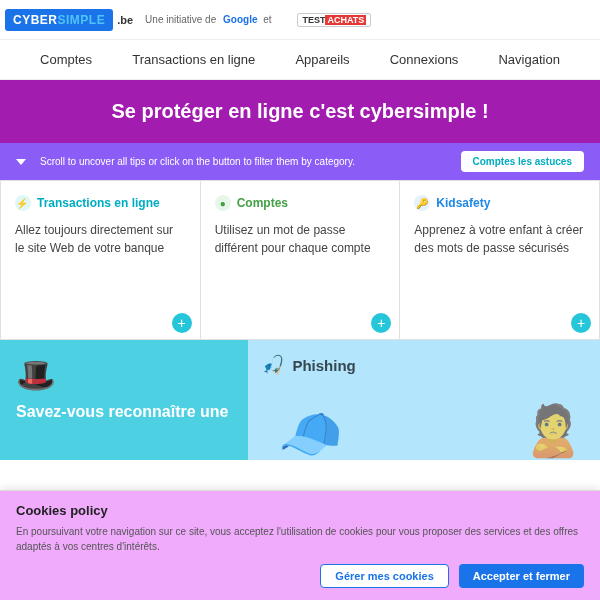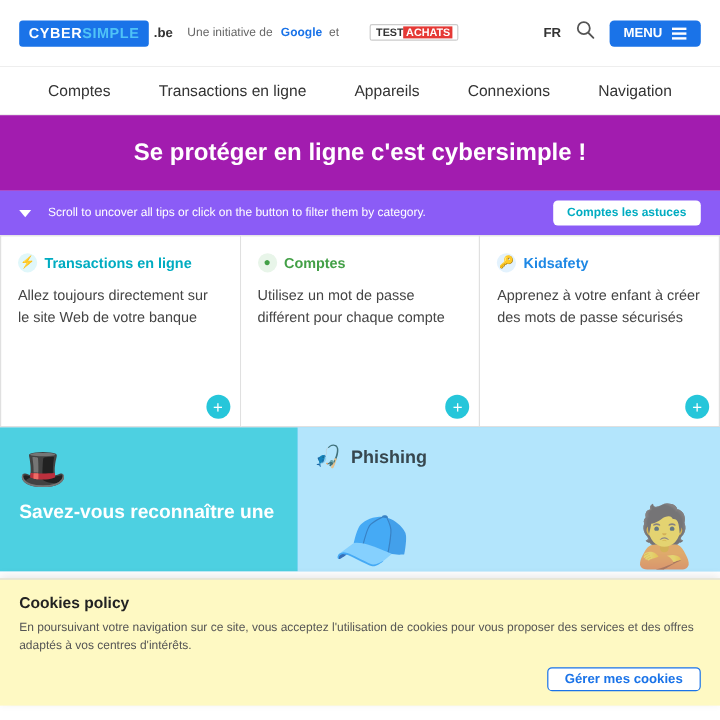--- a/index.html
+++ b/index.html
@@ -2,24 +2,24 @@
 <html><head>
   <meta charset="utf-8">
   <style>
     * { margin: 0; padding: 0; box-sizing: border-box; }
     body { font-family: Arial, sans-serif; width: 600px; height: 600px; overflow: hidden; background: #fff; }
 
     
     .header {
       display: flex;
       align-items: center;
-      padding: 8px 16px;
+      padding: 8px 5px;
       background: #fff;
       border-bottom: 1px solid #eee;
-      height: 56px;
+      height: 40px;
     }
     .logo {
       background: #1a73e8;
       color: #fff;
       font-weight: bold;
       font-size: 12px;
       padding: 4px 8px;
       border-radius: 3px;
       letter-spacing: 0.5px;
     }
@@ -229,24 +229,24 @@
       gap: 8px;
       font-size: 15px;
       font-weight: bold;
       color: #37474f;
     }
     .phishing-icon { font-size: 18px; }
 
     
     .cookie-banner {
       position: absolute;
-      bottom: 12px;
+      bottom: 0;
       left: 0;
       right: 0;
-      background: #fef9c3;
+      background: #f0abfc;
       border-top: 1px solid #ddd;
       padding: 12px 16px;
       box-shadow: 0 -2px 8px rgba(0,0,0,0.1);
     }
     .cookie-title {
       font-size: 13px;
       font-weight: bold;
       color: #222;
       margin-bottom: 6px;
     }
@@ -319,37 +319,20 @@
     <span class="logo-be">.be</span>
   </div>
   <div class="header-initiative">
     <span>Une initiative de</span>
     <span class="google-text" style="margin-left:4px;">Google</span>
     <span style="margin:0 3px;">et</span>
     <span class="test-badge">
       <span class="test">TEST</span><span class="achats">ACHATS</span>
     </span>
   </div>
-  <div class="header-right">
-    <span class="lang-btn">FR</span>
-    <span class="search-icon-btn">
-      <svg width="16" height="16" viewBox="0 0 16 16" fill="none" xmlns="http://www.w3.org/2000/svg">
-        <circle cx="6.5" cy="6.5" r="5" stroke="#555" stroke-width="1.5"></circle>
-        <line x1="10.5" y1="10.5" x2="14.5" y2="14.5" stroke="#555" stroke-width="1.5" stroke-linecap="round"></line>
-      </svg>
-    </span>
-    <button class="menu-btn">
-      <span>MENU</span>
-      <div class="hamburger">
-        <span></span>
-          <span></span>
-          <span></span>
-      </div>
-    </button>
-  </div>
 </div>
 
 <nav class="nav">
   <span class="nav-item">Comptes</span>
   <span class="nav-item">Transactions en ligne</span>
   <span class="nav-item">Appareils</span>
   <span class="nav-item">Connexions</span>
   <span class="nav-item">Navigation</span>
 </nav>
 
@@ -408,14 +391,15 @@
     <div style="position:absolute;bottom:-5px;left:30px;font-size:52px;opacity:0.75;">🧢</div>
     <div style="position:absolute;bottom:0;right:15px;font-size:50px;opacity:0.65;">🙎</div>
   </div>
 </div>
 
 <div class="cookie-banner">
   <div class="cookie-title">Cookies policy</div>
   <div class="cookie-text">En poursuivant votre navigation sur ce site, vous acceptez l'utilisation de cookies pour vous proposer des services et des offres adaptés à vos centres d'intérêts.</div>
   <div class="cookie-buttons">
     <button class="cookie-manage-btn">Gérer mes cookies</button>
+    <button class="cookie-accept-btn">Accepter et fermer</button>
   </div>
 </div>
 
 </body></html>

